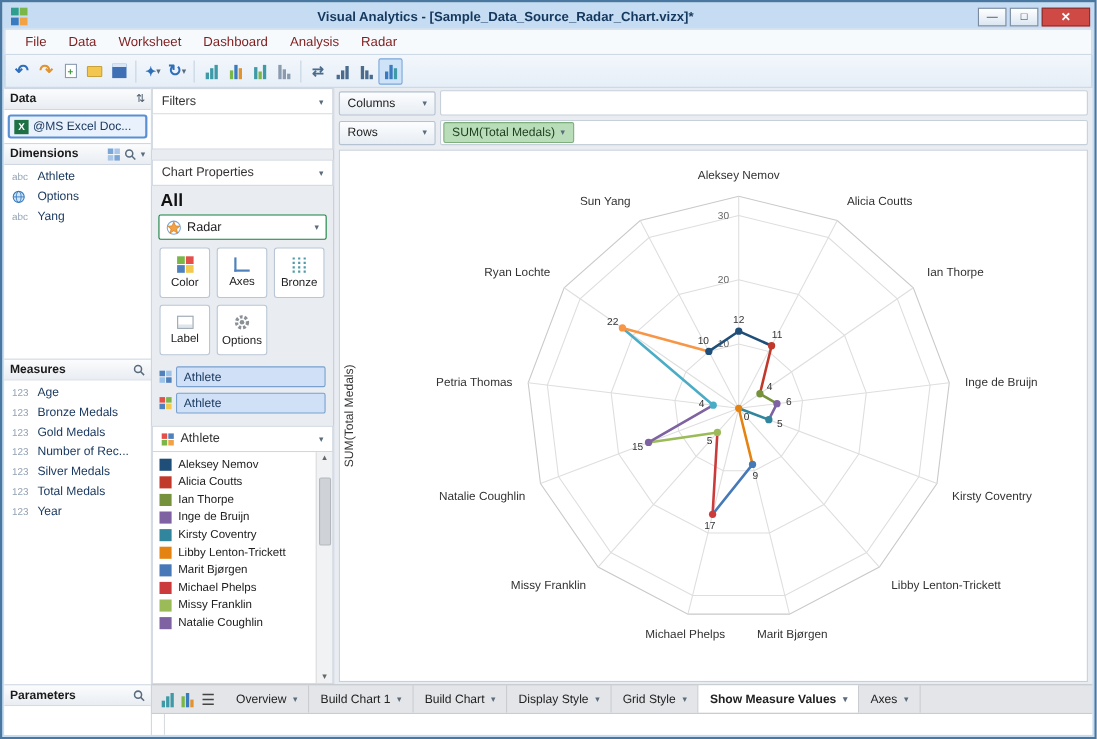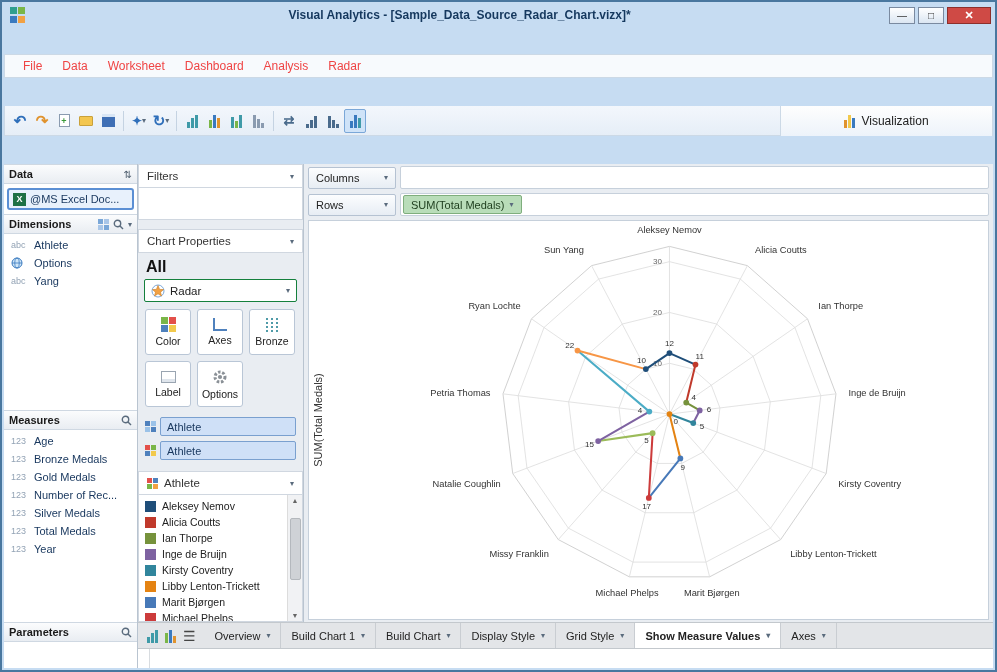--- a/index.html
+++ b/index.html
@@ -1,32 +1,32 @@
 <!DOCTYPE html>
 <html><head>
 <meta charset="utf-8">
 <style>
   * { box-sizing: border-box; margin: 0; padding: 0; }
   html,body { background:#d8dde3; }
   body { font-family: "Liberation Sans", sans-serif; }
 
-  .window { width:997px; height:672px; border:2px solid #49779f; background:#c6dcf2; padding:2px; display:flex; flex-direction:column;gap:28px; }
+  .window { width:997px; height:672px; border:2px solid #49779f; background:#c6dcf2; padding:2px; display:flex; flex-direction:column; }
 
   
   .titlebar { height:22px; display:flex; align-items:center; padding:0 2px; }
   .app-icon { width:16px; height:16px; display:grid; grid-template-columns:7px 7px; grid-gap:1px; margin:0 4px; }
   .app-icon span { width:7px; height:7px; }
   .title-text { flex:1; text-align:center; font-size:12px; color:#15385e; font-weight:bold; }
   .win-controls { display:flex; align-items:center; gap:3px; }
   .win-btn { width:26px; height:17px; border:1px solid #7a8aa0; background:linear-gradient(#ffffff,#dbe6f2); font-size:10px; color:#333; display:flex; align-items:center; justify-content:center; }
   .win-btn.close { width:44px; background:#cf4a45; border-color:#8d2f2b; color:#fff; font-size:11px; font-weight:bold; }
 
   
   .menubar { height:24px; background:#f7fafd; border:1px solid #ccd9e6; display:flex; align-items:center; padding-left:8px; }
-  .menu-item { padding:3px 10px; font-size:12px; color:#ef4444; cursor:default; }
+  .menu-item { padding:3px 10px; font-size:12px; color:#7f1d1d; cursor:default; }
 
   
   .toolbar { height:30px; background:linear-gradient(#f3f7fc,#e6eef7); border:1px solid #ccd9e6; border-top:none; display:flex; align-items:center; padding-left:4px; }
   .tool-btn { min-width:22px; height:24px; display:flex; align-items:center; justify-content:center; border-radius:2px; padding:0 2px; }
   .tool-btn.selected { background:#cfe3f8; border:1px solid #7aa7d8; }
   .tool-sep { width:1px; height:20px; background:#c5d3e2; margin:0 4px; }
   .glyph-blue { color:#2f6fba; font-size:15px; font-weight:bold; line-height:1; }
   .chev { font-size:8px; color:#5a6b7d; }
   .mini-chart { display:flex; align-items:flex-end; gap:1px; height:14px; }
   .mini-chart i { display:block; width:3px; }
@@ -206,28 +206,20 @@
           <i style="height:8px;background:#4a6b8c"></i>
           <i style="height:4px;background:#4a6b8c"></i>
         </span>
     </div>
     <div class="tool-btn selected">
       <span class="mini-chart">
           <i style="height:7px;background:#3a7abf"></i>
           <i style="height:13px;background:#3a7abf"></i>
           <i style="height:10px;background:#3f9aa8"></i>
         </span>
-    </div>
-    <div class="viz-tab">
-      <span class="mini-chart">
-          <i style="height:8px;background:#e0932e"></i>
-          <i style="height:13px;background:#f2c94c"></i>
-          <i style="height:10px;background:#3a7abf"></i>
-        </span>
-      <span>Visualization</span>
     </div>
   </div>
 
   <div class="content">
 
     <div class="left-col">
       <div class="panel-hdr">
         <span>Data</span>
         <span class="spacer"></span>
         <span style="font-weight:normal;color:#4a5a6a;font-size:10px">⇅</span>

